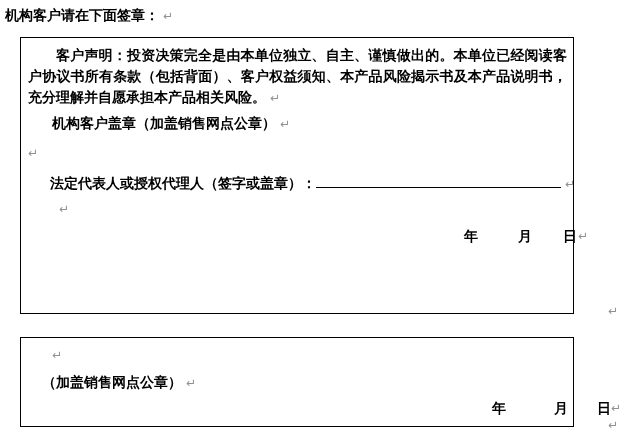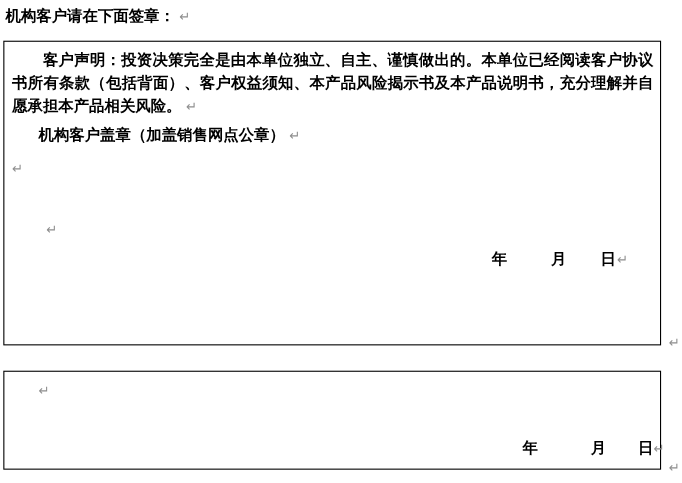--- a/index.html
+++ b/index.html
@@ -18,22 +18,22 @@
   .mark {
     color: var(--mark, #909090);
     font-weight: 400;
     font-size: 12px;
     font-family: "DejaVu Sans", sans-serif;
     line-height: 15px;
   }
   .inline-mark { margin-left: 4px; }
   .box {
     position: absolute;
-    left: 3px;
-    width: 598px;
+    left: 20px;
+    width: 554px;
     border: 1px solid var(--border, #000000);
     background: #ffffff;
     box-sizing: border-box;
   }
   #institution-box { top: 37px; height: 277px; }
   #sales-box { top: 337px; height: 90px; }
   .decl {
     position: absolute;
     left: 7px;
     right: 6px;
@@ -63,37 +63,43 @@
   <div class="box" id="institution-box">
 
     <p class="decl"><span>客户声明：投资决策完全是由本单位独立、自主、谨慎做出的。本单位已经阅读客户协议书所有条款（包括背面）、客户权益须知、本产品风险揭示书及本产品说明书，充分理解并自愿承担本产品相关风险。</span><span class="mark inline-mark">↵</span></p>
 
     <div class="abs" style="left:31px; top:78px;">
       <span>机构客户盖章（加盖销售网点公章）</span><span class="mark inline-mark">↵</span>
     </div>
 
     <div class="abs mark" style="left:7px; top:108px;">↵</div>
 
+    <div class="abs" style="left:29px; top:136px;">
+      <span>法定代表人或授权代理人（签字或盖章）：</span><span class="sig-blank"></span><span class="mark inline-mark">↵</span>
+    </div>
 
     <div class="abs mark" style="left:38px; top:164px;">↵</div>
 
     <div>
       <span class="abs" style="left:443px; top:191px;">年</span>
       <span class="abs" style="left:497px; top:191px;">月</span>
       <span class="abs" style="left:542px; top:191px;">日</span>
       <span class="abs mark" style="left:557px; top:191px;">↵</span>
     </div>
   </div>
 
   <div class="abs mark" style="left:608px; top:304px;">↵</div>
 
   <div class="box" id="sales-box">
 
     <div class="abs mark" style="left:31px; top:10px;">↵</div>
 
+    <div class="abs" style="left:21px; top:37px;">
+      <span>（加盖销售网点公章）</span><span class="mark inline-mark">↵</span>
+    </div>
 
     <div>
       <span class="abs" style="left:471px; top:63px;">年</span>
       <span class="abs" style="left:533px; top:63px;">月</span>
       <span class="abs" style="left:576px; top:63px;">日</span>
       <span class="abs mark" style="left:590px; top:63px;">↵</span>
     </div>
   </div>
 
   <div class="abs mark" style="left:608px; top:418px;">↵</div>

